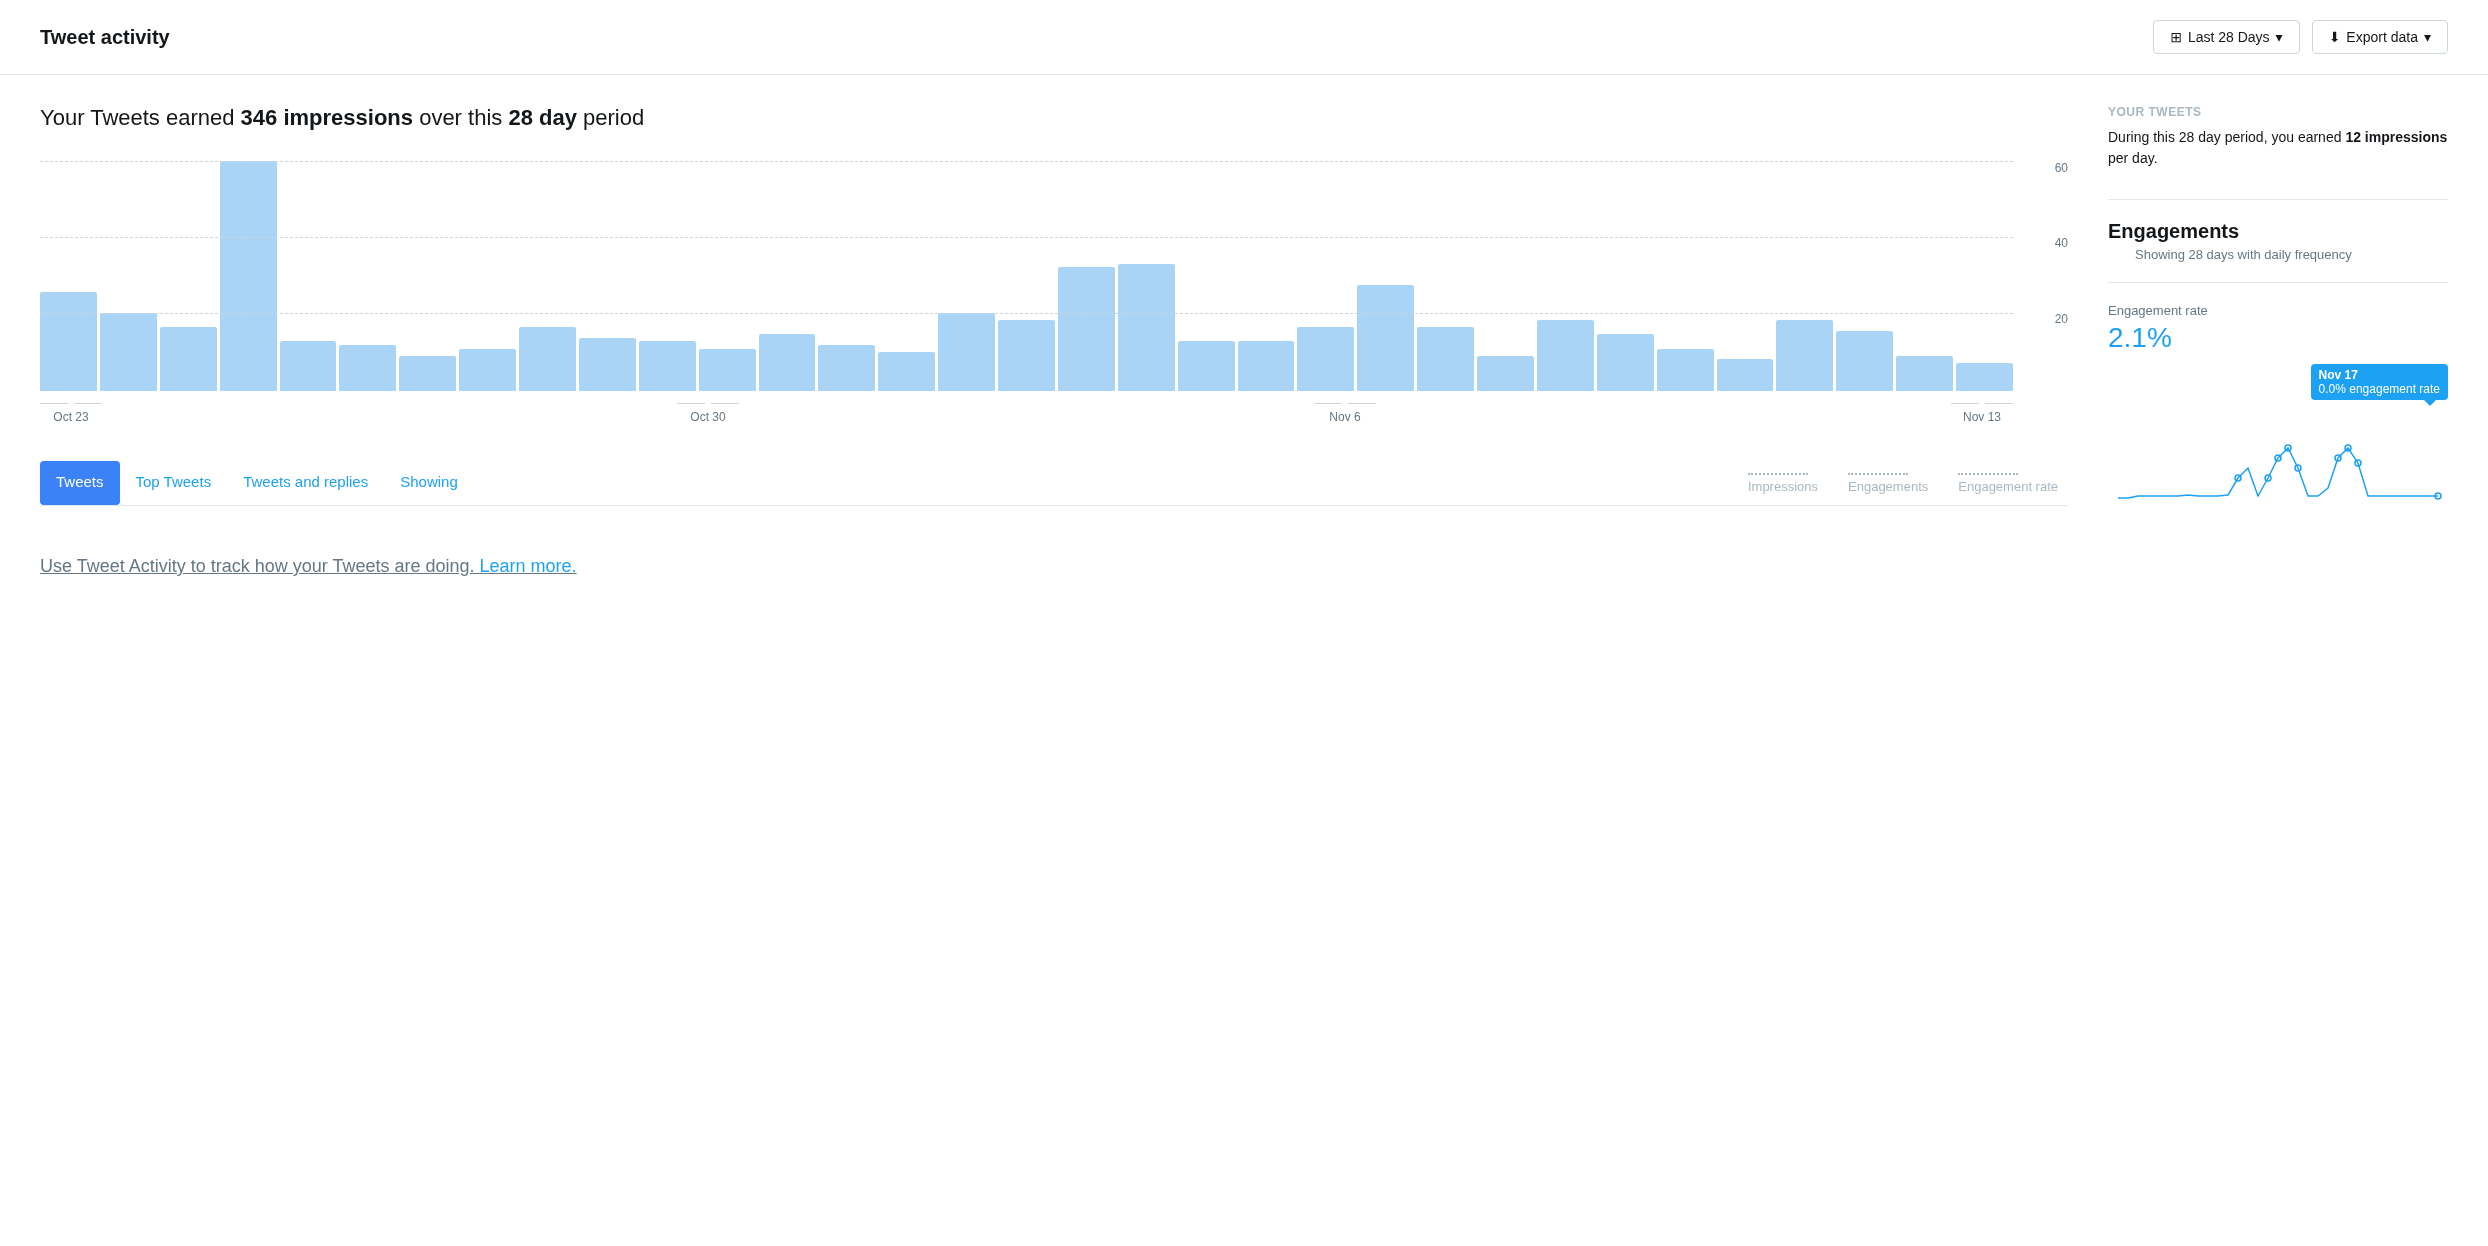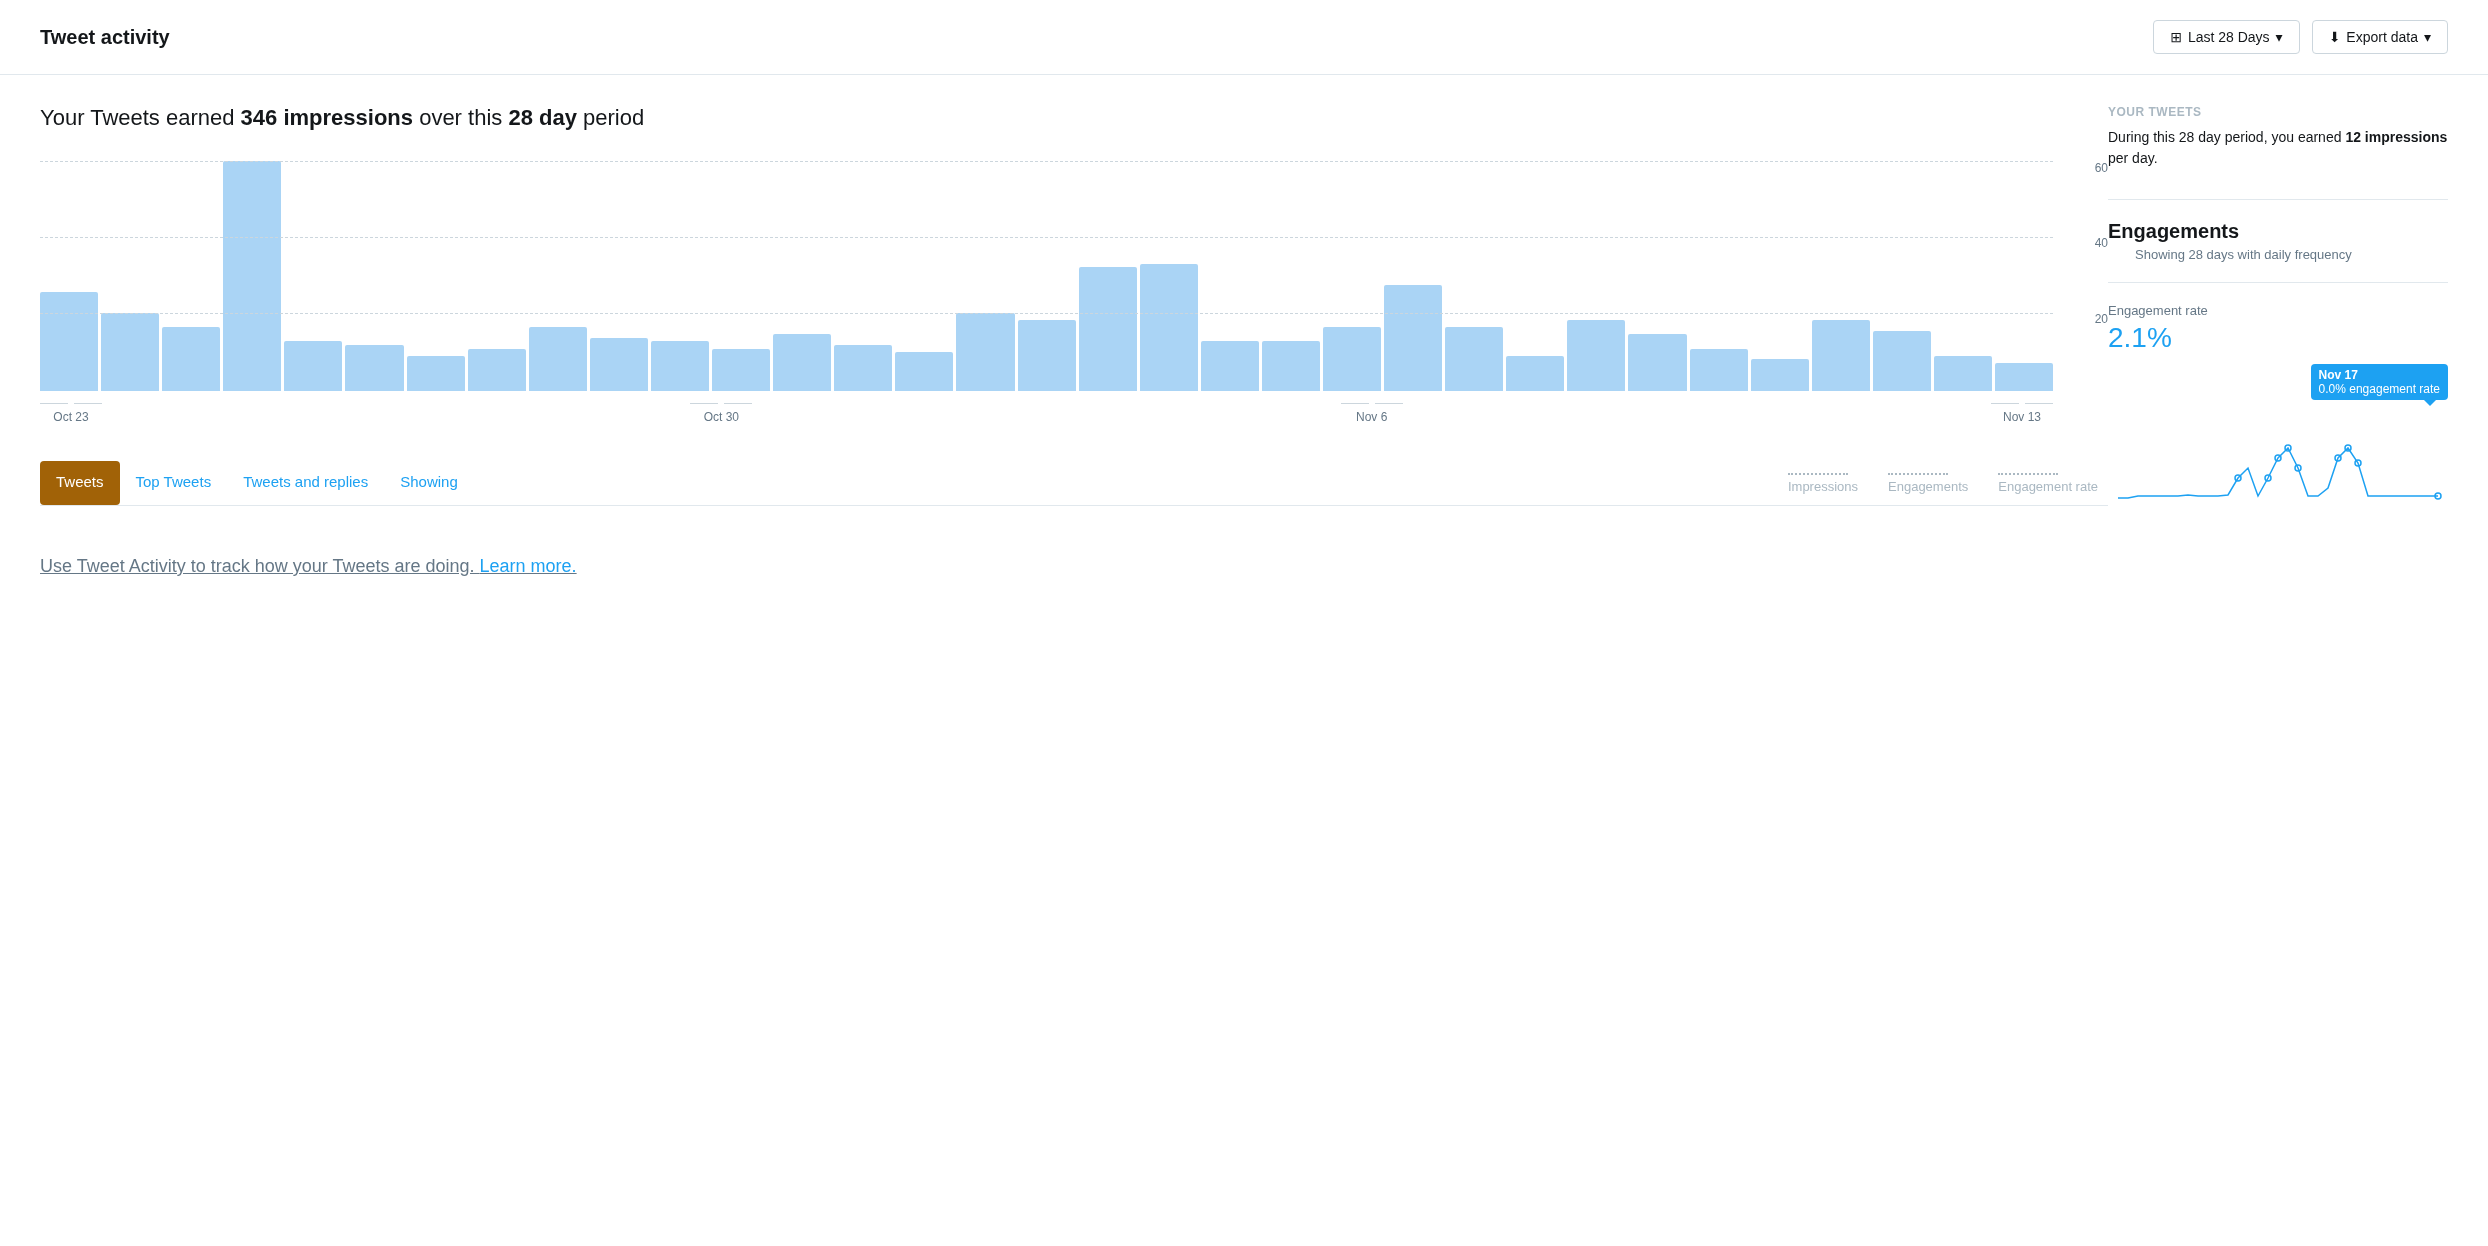--- a/index.html
+++ b/index.html
@@ -34,20 +34,21 @@
       background: #fff;
       color: #14171a;
       font-size: 14px;
       cursor: pointer;
       font-weight: 500;
     }
 
     .main-content {
       display: flex;
       padding: 30px 40px 0 40px;
+      gap: 40px;
     }
 
     .left-panel {
       flex: 1;
       min-width: 0;
     }
 
     .right-panel {
       width: 340px;
       flex-shrink: 0;
@@ -117,21 +118,21 @@
       padding: 12px 16px;
       font-size: 15px;
       cursor: pointer;
       color: #1da1f2;
       border-bottom: 3px solid transparent;
       text-decoration: none;
       font-weight: 400;
     }
 
     .tab.active {
-      background: #a16207;
+      background: #3b82f6;
       color: #fff;
       border-radius: 4px;
       border-bottom: 3px solid transparent;
       margin-bottom: 0;
     }
 
     .legend {
       display: flex;
       gap: 30px;
       margin-left: auto;

